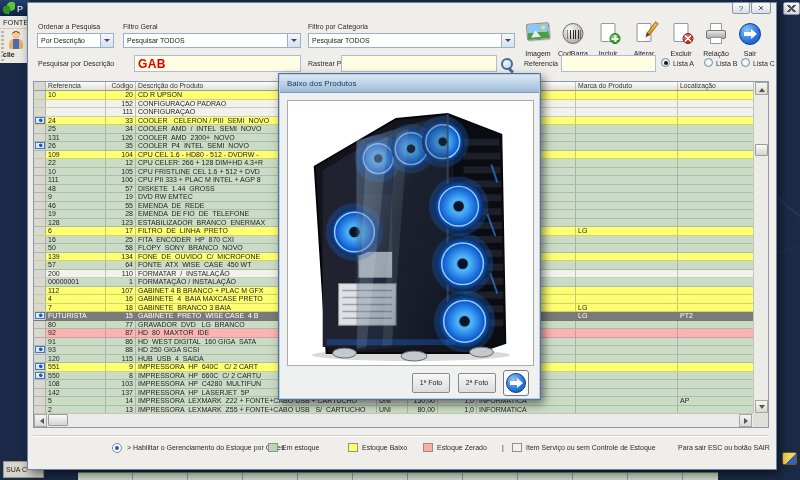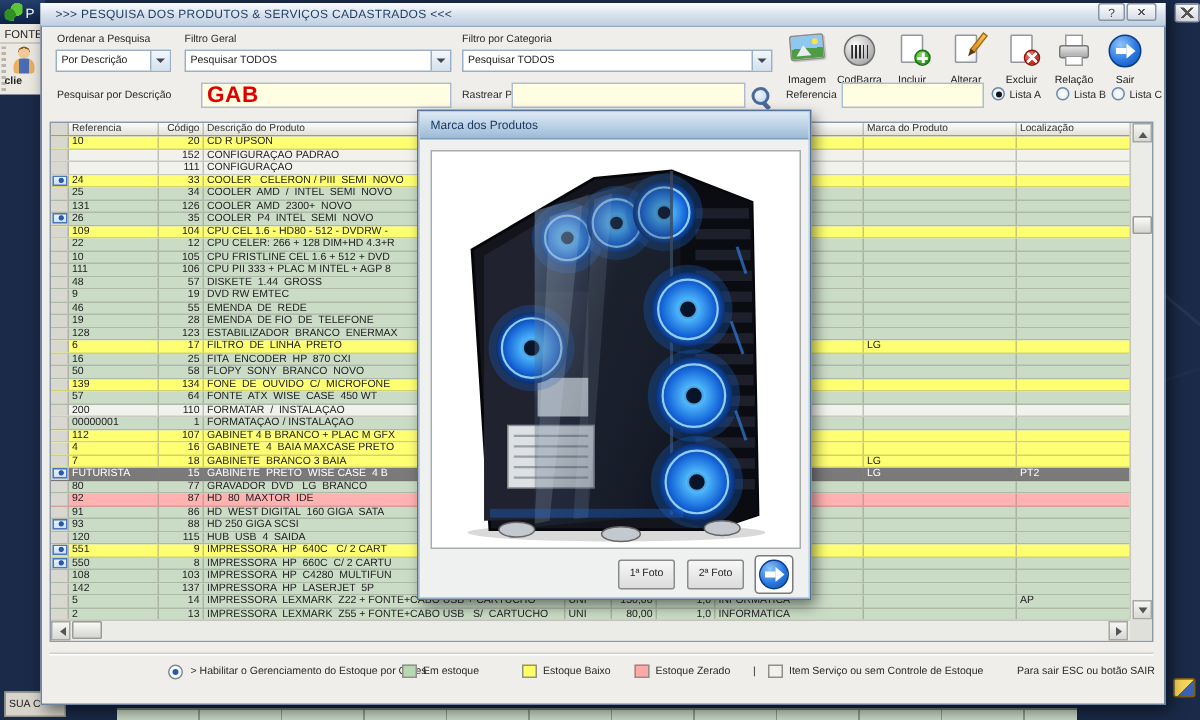--- a/index.html
+++ b/index.html
@@ -31,21 +31,21 @@
 #titlebar{left:27px;top:2px;width:750px;height:16px;background:linear-gradient(#fbfdfe,#d5e0ec 55%,#bfd0e1);border-bottom:1px solid #97a9bf}
 #title-text{position:absolute;left:10px;top:3px;font-size:8px;color:#1d3a5f;white-space:nowrap;letter-spacing:.2px}
 .capbtn{position:absolute;top:2px;height:12px;background:linear-gradient(#fdfdfd,#d7dde5);border:1px solid #8795a7;border-radius:2px;font-size:8px;text-align:center;line-height:11px;color:#33475e}
 
 .lbl{position:absolute;font-size:7px;color:#2a2a2a;white-space:nowrap}
 .combo{position:absolute;height:15px;background:#fff;border:1px solid #9ab0c6;font-size:7px;line-height:13px}
 .combo .val{position:absolute;left:3px;top:0;white-space:nowrap}
 .combo .cbtn{position:absolute;right:0;top:0;width:13px;height:100%;background:linear-gradient(#f4f8fc,#d3e0ec);border-left:1px solid #9ab0c6}
 .tri-down{position:absolute;left:3px;top:5px;width:0;height:0;border:3px solid transparent;border-top:4px solid #3c4document;border-top-color:#445;}
 .inp{position:absolute;height:17px;background:#fffde2;border:1px solid #aebcd2;font-size:8px;padding:0 3px;font-family:"Liberation Sans",sans-serif;color:#222}
-.inp.gab{color:#e00000;font-weight:bold;font-size:15px;letter-spacing:.4px}
+.inp.gab{color:#e00000;font-weight:bold;font-size:12px;letter-spacing:.4px}
 
 .tbtn{position:absolute;top:21px;width:34px;height:37px;text-align:center}
 .tbtn .tlabel{position:absolute;left:0;right:0;bottom:1px;font-size:7px;color:#222}
 .icw{position:absolute;left:50%;top:2px;transform:translateX(-50%)}
 .ico-image{width:23px;height:17px;border:1px solid #8a8a8a;border-radius:2px;background:linear-gradient(#8cc8f0 0 55%,#4e9c44 55%);transform:translateX(-50%) rotate(-5deg);box-shadow:1px 1px 0 #ccc}
 .ico-image::before{content:"";position:absolute;right:3px;top:2px;width:4px;height:4px;border-radius:50%;background:#ffe24a}
 .ico-image::after{content:"";position:absolute;left:3px;bottom:2px;width:0;height:0;border-left:5px solid transparent;border-right:5px solid transparent;border-bottom:7px solid #e8ecef}
 .ico-barcode{width:21px;height:21px;border-radius:50%;border:1px solid #6f6f6f;background:radial-gradient(circle at 35% 30%,#fafafa,#c2c2c2 55%,#8f8f8f)}
 .ico-barcode::after{content:"";position:absolute;left:4px;top:6px;width:13px;height:9px;background:repeating-linear-gradient(90deg,#2a2a2a 0 1px,transparent 1px 2.6px)}
 .page{width:15px;height:19px;background:linear-gradient(135deg,#fff 70%,#e2e6ea);border:1px solid #92989e;border-radius:1px}
@@ -132,23 +132,20 @@
     <span id="clientes-label">clie</span>
   </div>
   <div class="abs" id="parent-close">
       <span class="xmark"></span>
     </div>
   <div class="abs" id="sua-window">SUA C</div>
   <div class="abs" id="behind-grid"></div>
   <div class="abs" id="tray-icon"></div>
 
   <div class="abs" id="mainwin"></div>
-  <div class="abs" id="titlebar">
-    <span id="title-text">&gt;&gt;&gt;  PESQUISA DOS PRODUTOS &amp; SERVIÇOS CADASTRADOS  &lt;&lt;&lt;</span>
-  </div>
   <div class="capbtn" style="left:732px;width:18px"><span>?</span></div>
   <div class="capbtn" style="left:751px;width:20px">
       <span class="xmark" style="inset:3px 5px"></span>
     </div>
 
   <span class="lbl" style="left:38px;top:23px">Ordenar a Pesquisa</span>
   <div class="combo" style="left:37px;top:33px;width:77px">
     <span class="val">Por Descrição</span>
     <span class="cbtn">
         <span class="tri-down"></span>
@@ -335,21 +332,21 @@
   <span class="sb-txt" style="left:362px">Estoque Baixo</span>
   <span class="legend-swatch" style="left: 423px; background: rgb(255, 168, 168);"></span>
   <span class="sb-txt" style="left:437px">Estoque Zerado</span>
   <span class="sb-txt" style="left:502px">|</span>
   <span class="legend-swatch" style="left: 512px; background: rgb(242, 242, 236);"></span>
   <span class="sb-txt" style="left:526px">Item Serviço ou sem Controle de Estoque</span>
   <span class="sb-txt" style="left:678px">Para sair ESC ou botão SAIR</span>
 
   <div class="abs" id="photo-dialog">
     <div id="ptitlebar">
-      <span id="ptitle">Marca dos Produtos</span>
+      <span id="ptitle">Baixo dos Produtos</span>
     </div>
     <div id="photo-area">
       <svg width="240" height="258" viewBox="0 0 230 260" style="position:absolute;left:3px;top:4px">
         <defs>
           <radialGradient id="fg">
               <stop offset="0%" stop-color="#cdeeff"></stop>
               <stop offset="30%" stop-color="#49b0f8"></stop>
               <stop offset="70%" stop-color="#1565d8"></stop>
               <stop offset="100%" stop-color="#0a2e6e"></stop>
             </radialGradient>

